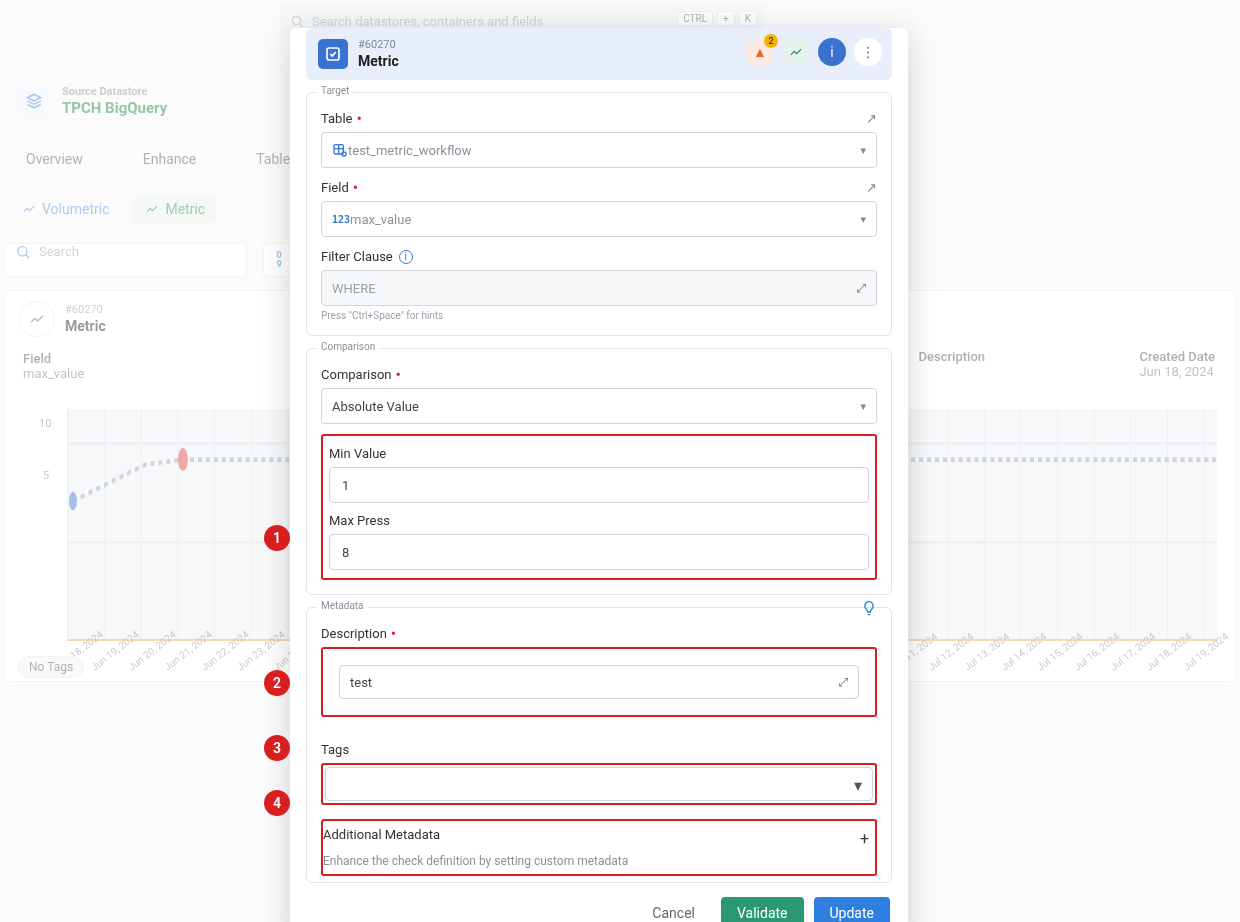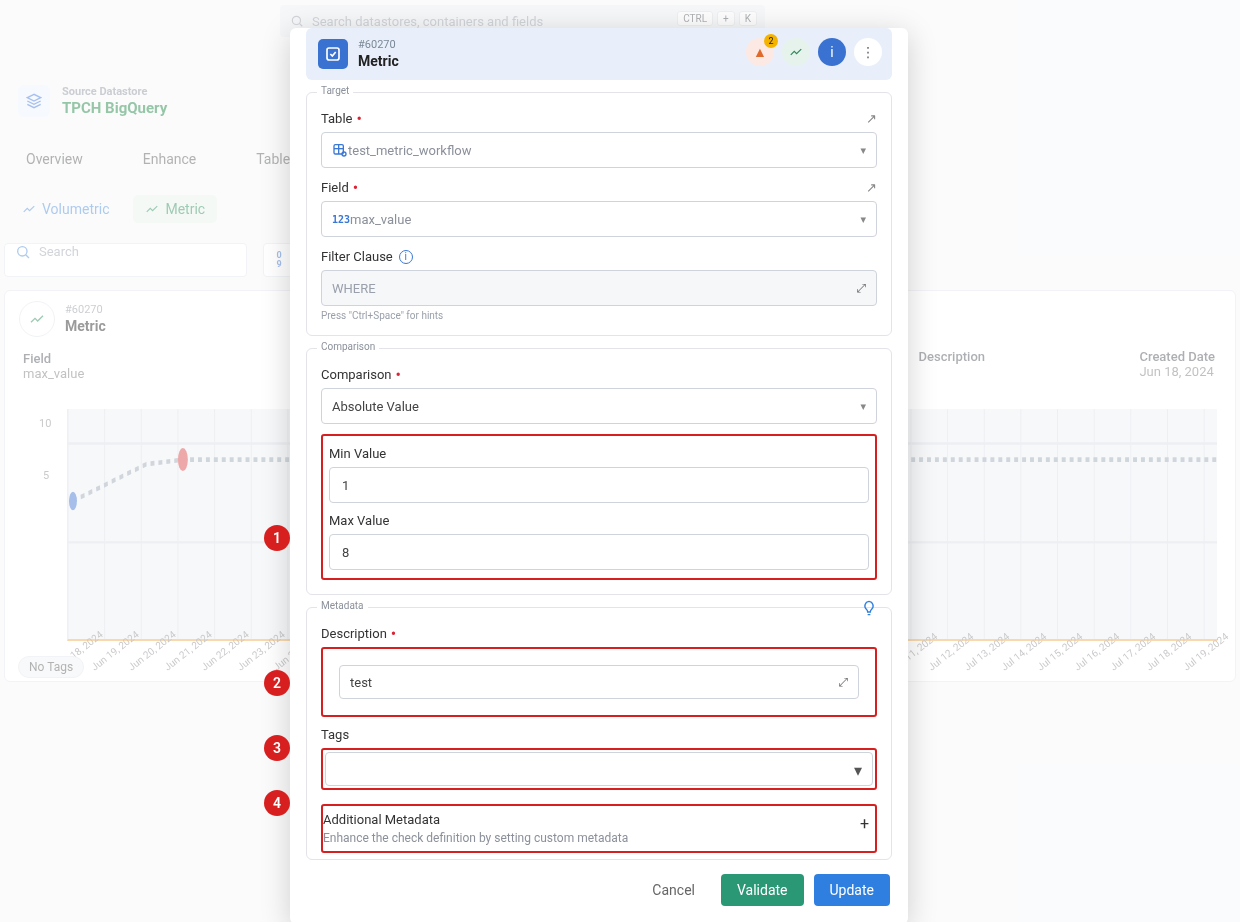--- a/index.html
+++ b/index.html
@@ -92,21 +92,21 @@
 .marker { position:absolute; width:26px; height:26px; border-radius:13px; background:#d81f1f; color:#fff; font-size:14px; font-weight:600; display:flex; align-items:center; justify-content:center; z-index:20;}
 
 .desc-box { border:1px solid #cfd3db; border-radius:4px; height:34px; display:flex; align-items:center; padding:0 10px; font-size:13px; color:#444; position:relative;}
 .bulb { position:absolute; right:0; top:-26px; color:#2f7fe0; font-size:15px;}
 .tags-sel { border:1px solid #cfd3db; border-radius:4px; height:34px; position:relative;}
 .tags-sel::after { content:"▾"; position:absolute; right:10px; top:8px; color:#555;}
 .addtl { padding:2px 2px;}
 .addtl .plus { position:absolute; right:6px; top:2px; font-size:16px; color:#333;}
 .addtl-row { position:relative;}
 .addtl-title { font-size:13px; color:#333;}
-.addtl-sub { font-size:12px; color:#8b909a; margin-top:4px;}
+.addtl-sub { font-size:12px; color:#8b909a; margin-top:12px;}
 
 .footer { display:flex; justify-content:flex-end; gap:10px; padding:14px 18px 0;}
 .btn { border:none; border-radius:4px; padding:8px 16px; font-size:14px; cursor:pointer;}
 .btn-cancel { background:transparent; color:#666;}
 .btn-validate { background:#2a9775; color:#fff;}
 .btn-update { background:#2f7fe0; color:#fff;}
 
 
 svg { display:block;}
 </style>
@@ -380,21 +380,21 @@
       <div class="field-wrap">
         <div class="field-lbl">
             <span>Min Value</span>
           </div>
         <div class="input">
             <span>1</span>
           </div>
       </div>
       <div class="field-wrap" style="margin-top:10px">
         <div class="field-lbl">
-            <span>Max Value</span>
+            <span>Max Press</span>
           </div>
         <div class="input">
             <span>8</span>
           </div>
       </div>
     </div>
   </div>
 
   <div class="fieldset" style="padding-bottom:6px">
     <div class="fs-title">Metadata</div>
@@ -408,21 +408,21 @@
           </svg>
       </span>
     </div>
     <div class="redbox" style="padding:16px">
       <div class="desc-box">
         <span>test</span>
         <span class="expand">⤢</span>
       </div>
     </div>
 
-    <div class="field-lbl" style="margin-top:10px">
+    <div class="field-lbl" style="margin-top:25px">
         <span>Tags</span>
       </div>
     <div class="redbox" style="padding:2px">
       <div class="tags-sel"></div>
     </div>
 
     <div class="redbox addtl" style="margin-top:14px; padding:6px 0">
       <div class="addtl-row">
         <div class="addtl-title">Additional Metadata</div>
         <span class="plus">+</span>

